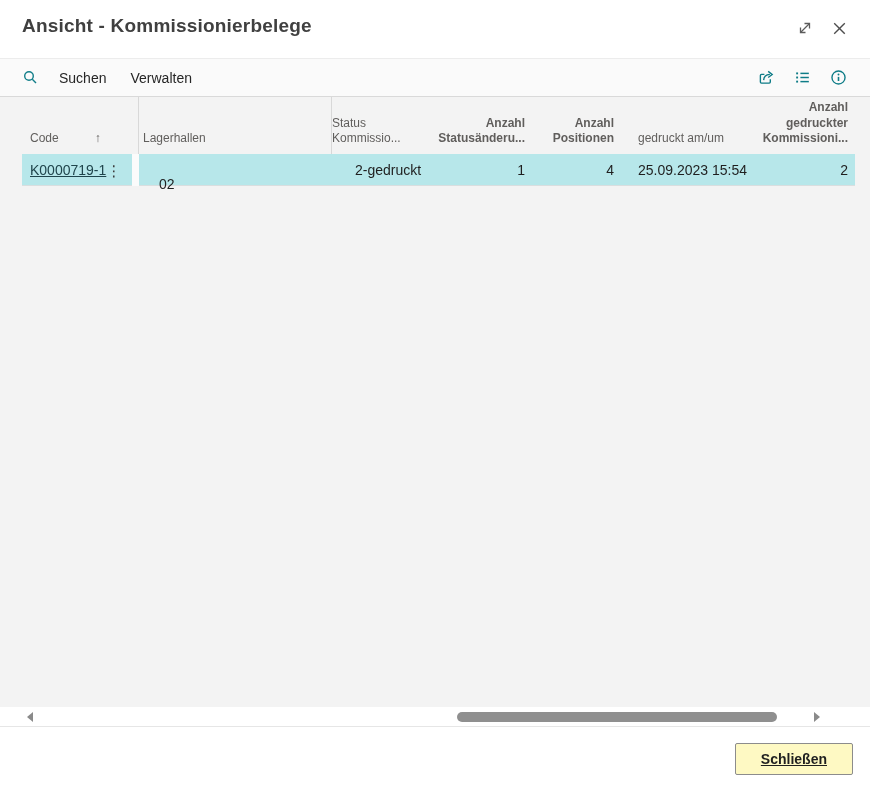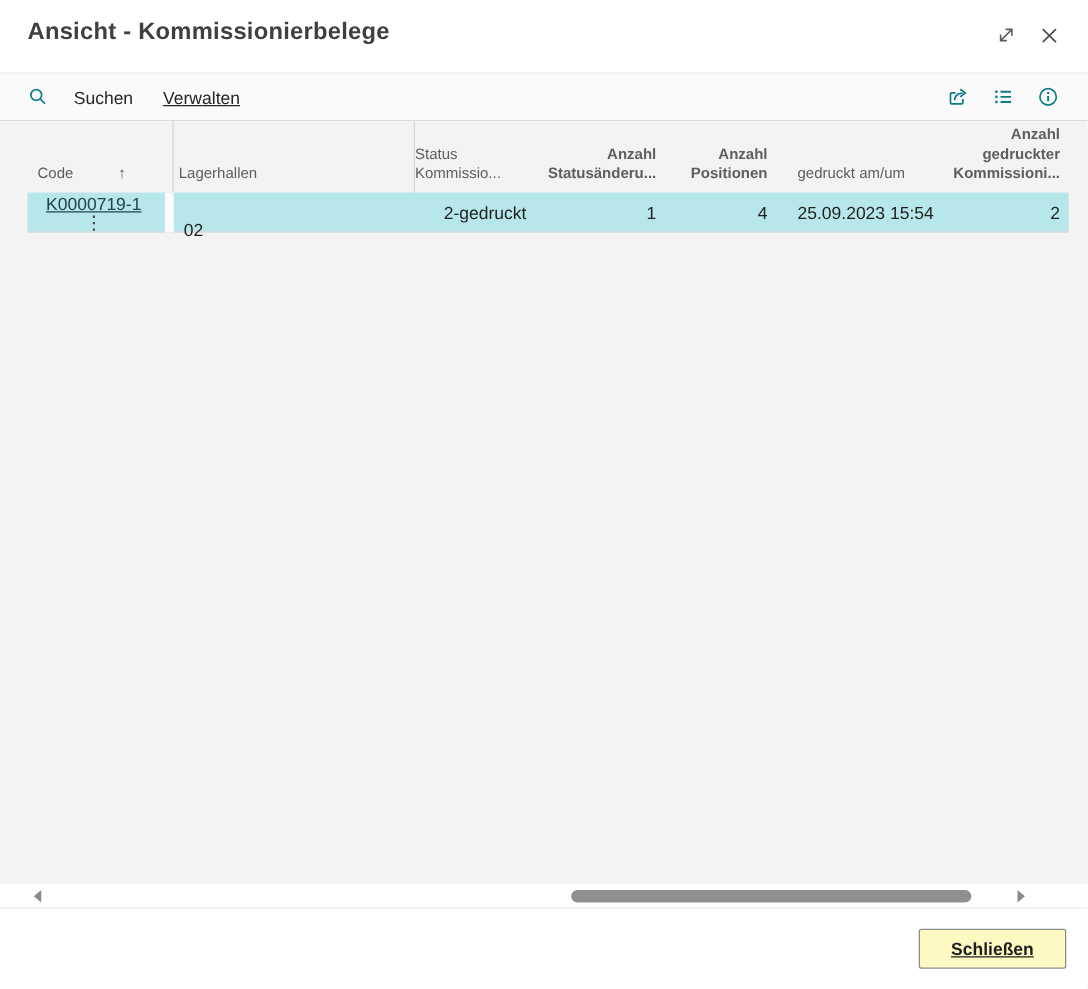--- a/index.html
+++ b/index.html
@@ -27,21 +27,21 @@
     position:absolute; top:58px; left:0; right:0; height:39px;
     background:#fafafa;
     border-top:1px solid #ececec;
     border-bottom:1px solid #d9d9d9;
     display:flex; align-items:center;
     padding:0 22px;
     font-size:14px; color:#262626;
   }
   .tb-action { display:flex; align-items:center; cursor:pointer; }
   .tb-action .lbl { margin-left:20px; }
-  .tb-manage { margin-left:24px; cursor:pointer;text-decoration:underline; }
+  .tb-manage { margin-left:24px; cursor:pointer; }
   .tb-right { margin-left:auto; display:flex; align-items:center; gap:16px; }
   .tb-icon-btn { width:20px; height:20px; display:flex; align-items:center; justify-content:center; cursor:pointer; }
 
   
   .content { position:absolute; top:97px; left:0; right:0; height:610px; background:#f3f3f3; }
   .grid { position:absolute; left:22px; top:0; width:833px; }
   .hrow, .drow {
     display:grid;
     grid-template-columns:110px 7px 192px 101px 103px 85px 170px 65px;
   }
@@ -62,27 +62,27 @@
   .h-gedruckt { padding-left:18px; }
   .h-gedruckter { padding-right:7px; }
   .sort-arrow { margin-left:4px; white-space:nowrap; }
 
   .drow {
     height:32px; align-items:center;
     background:#b7e7ea;
     font-size:14px; color:#1f1f1f;
     border-bottom:1px solid #d9dedf;
   }
-  .dcell { overflow:hidden; white-space:nowrap;flex-direction:column; }
+  .dcell { overflow:hidden; white-space:nowrap; }
   .dcell.right { text-align:right; }
   .d-code { display:flex; align-items:center; justify-content:space-between; padding-left:8px; padding-right:12px; }
   .code-link { color:#20454c; text-decoration:underline; cursor:pointer; }
   .row-menu { color:#3d3d3d; font-size:15px; cursor:pointer; line-height:1; }
   .d-gap { background:#fbfbfb; height:32px; }
-  .d-lager { padding-left:8px;margin-top:28px; }
+  .d-lager { padding-left:20px;margin-top:28px; }
   .d-status { padding-left:24px; }
   .d-staend { padding-right:10px; }
   .d-pos { padding-right:6px; }
   .d-gedruckt { padding-left:18px; }
   .d-gedruckter { padding-right:7px; }
 
   
   .hscroll {
     position:absolute; top:707px; left:0; right:0; height:20px;
     background:#fff; border-bottom:1px solid #e6e6e6;

